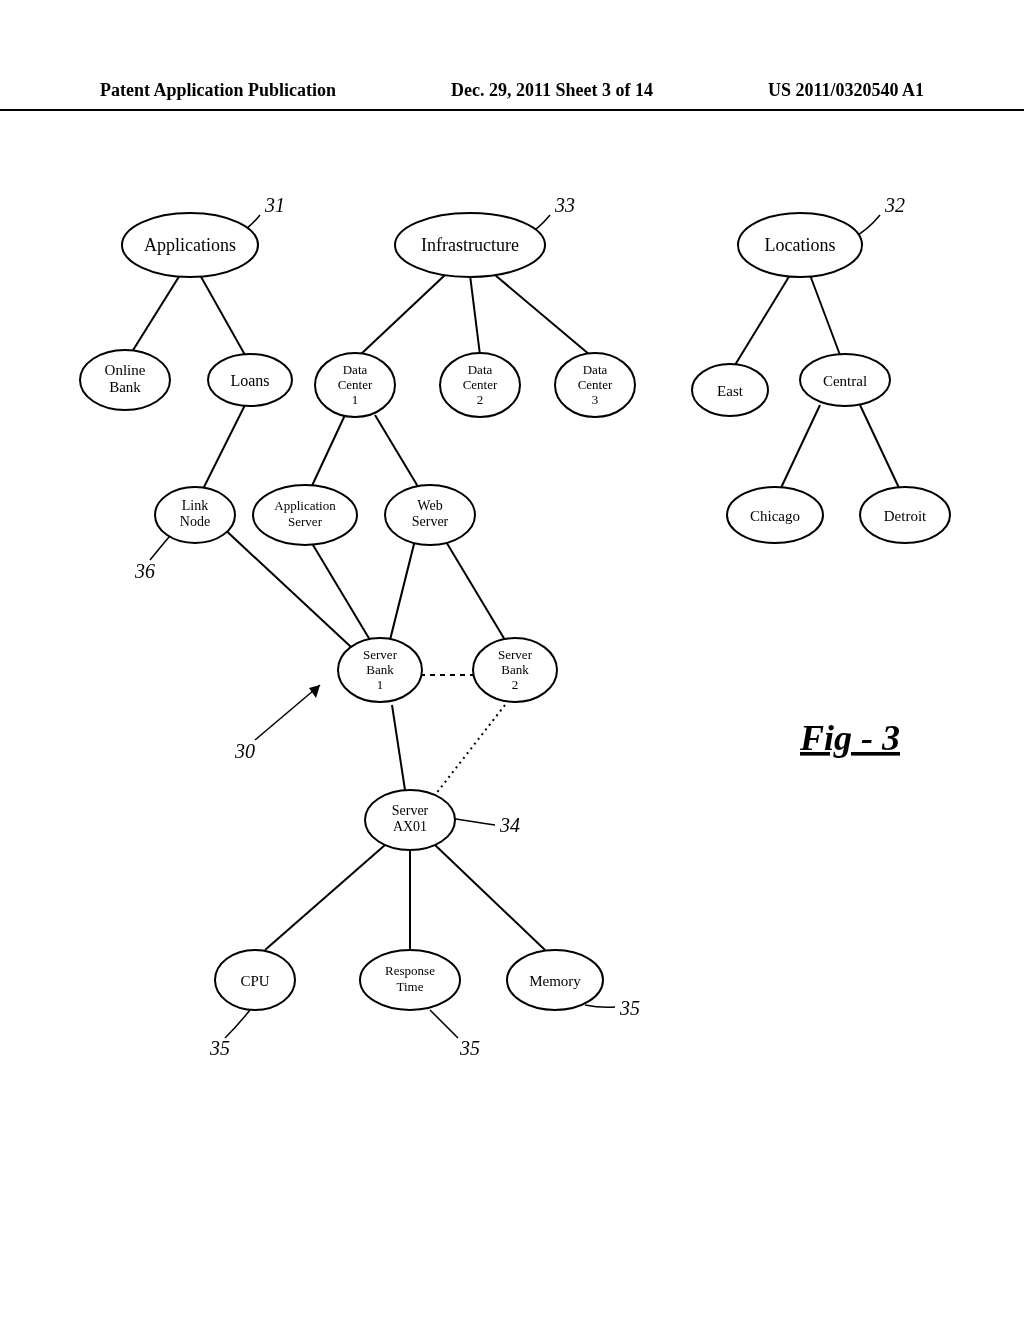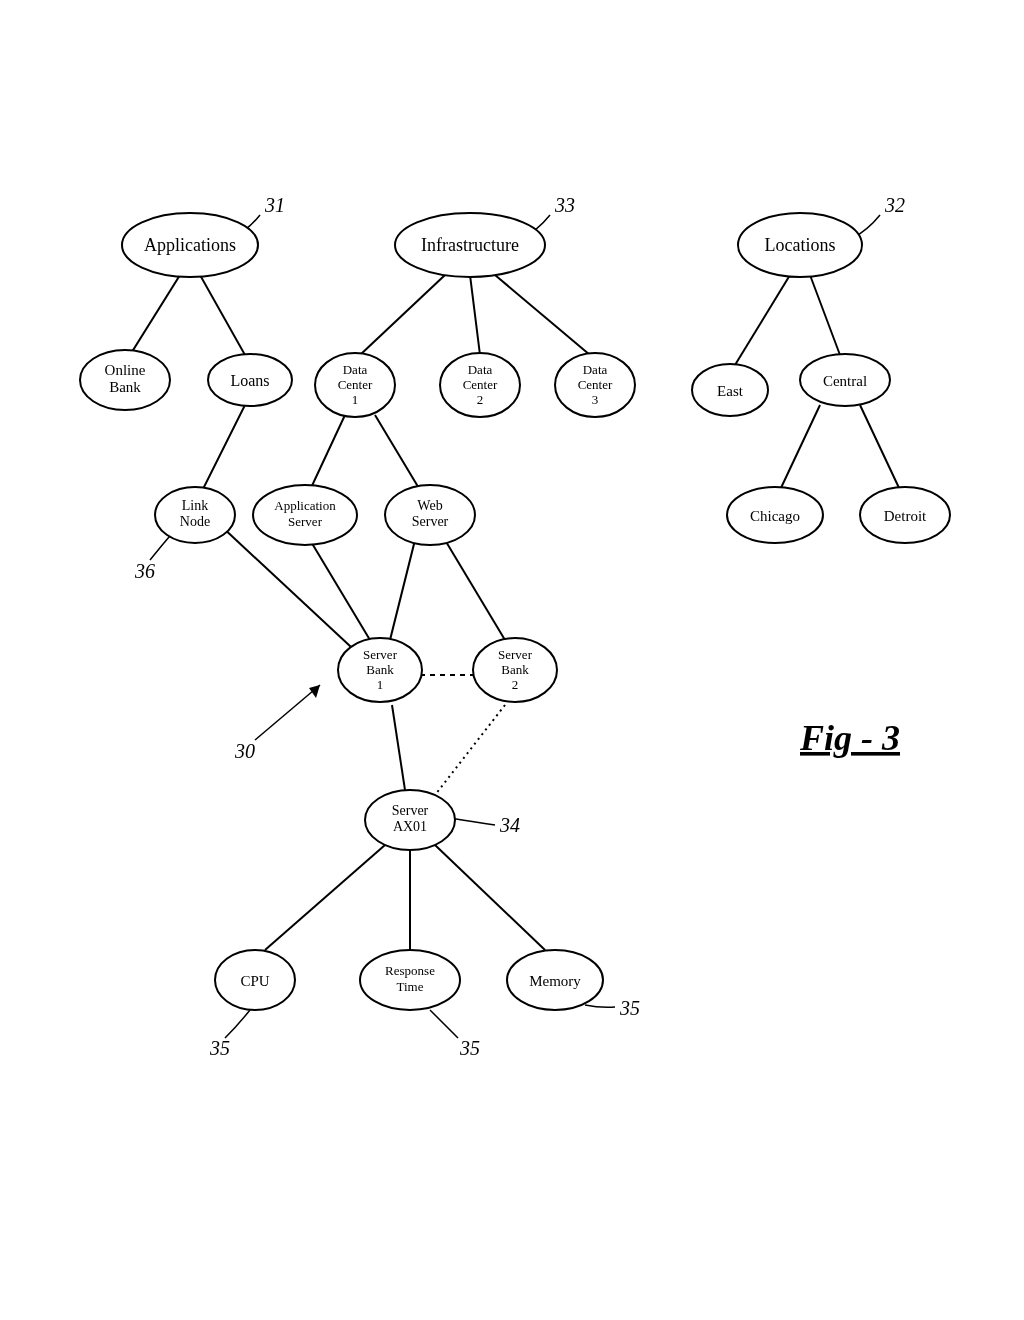--- a/index.html
+++ b/index.html
@@ -39,20 +39,25 @@
   }
   svg {
     display: block;
   }
 </style>
 </head>
 <body>
 
 <div class="page">
 
+  <div class="header">
+    <span>Patent Application Publication</span>
+    <span>Dec. 29, 2011  Sheet 3 of 14</span>
+    <span>US 2011/0320540 A1</span>
+  </div>
 
   <div class="figure-area">
 
     <svg width="1024" height="1170" viewBox="0 0 1024 1170">
 
       <g stroke="#000" stroke-width="2" fill="none">
 
         <line x1="180" y1="145" x2="130" y2="225"></line>
         <line x1="200" y1="145" x2="245" y2="225"></line>
         <line x1="245" y1="275" x2="200" y2="365"></line>

